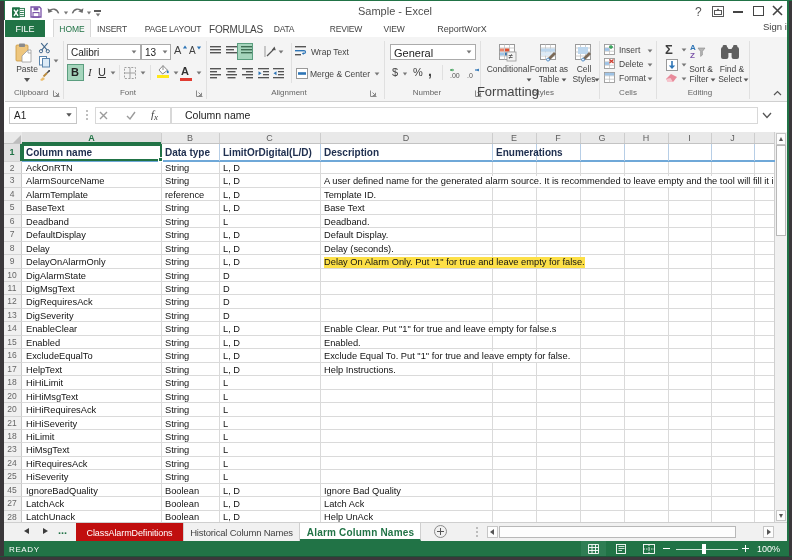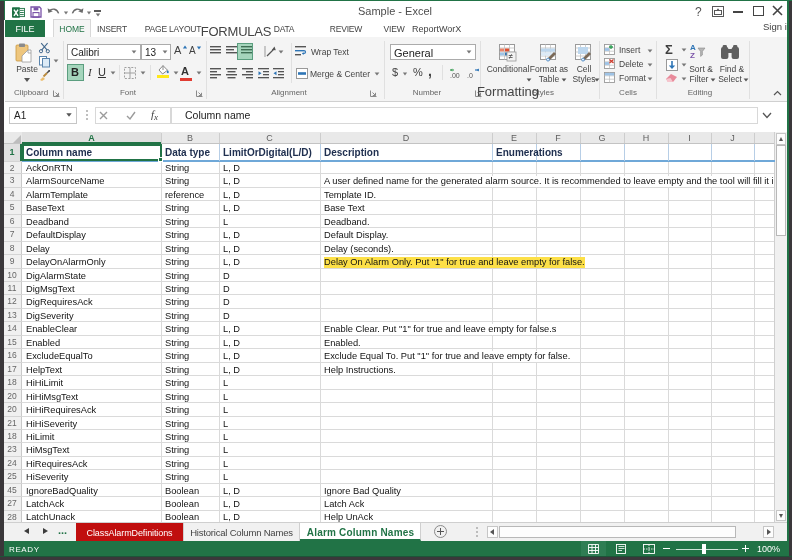--- a/index.html
+++ b/index.html
@@ -54,25 +54,25 @@
 <svg style="left:772px;top:5px" width="11" height="11" viewBox="0 0 11 11">
 <path d="M1 1 L10 10 M10 1 L1 10" stroke="#444" stroke-width="1.6"></path>
 </svg>
 <span class="t" style="left:763px;top:21px;font-size:9.5px;color:#3f3f3f">Sign in</span>
 <div style="left:5px;top:20px;width:40px;height:17px;background:#217346"></div>
 <span class="t" style="left:5px;top:24px;width:40px;text-align:center;font-size:9px;color:#fff">FILE</span>
 <div style="left:53px;top:19px;width:38px;height:18px;background:#f5f5f5;border:1px solid #d8d8d8;border-bottom:none"></div>
 <span class="t" style="left:53px;top:24px;width:38px;text-align:center;font-size:8.5px;color:#217346">HOME</span>
 <span class="t" style="left:62px;top:24px;width:100px;text-align:center;font-size:8.5px;color:#444;letter-spacing:-0.2px">INSERT</span>
 <span class="t" style="left:123px;top:24px;width:100px;text-align:center;font-size:8.5px;color:#444;letter-spacing:-0.2px">PAGE LAYOUT</span>
-<span class="t" style="left:186px;top:24px;width:100px;text-align:center;font-size:13px;color:#444;letter-spacing:-0.2px">FORMULAS</span>
+<span class="t" style="left:186px;top:24px;width:100px;text-align:center;font-size:10px;color:#444;letter-spacing:-0.2px">FORMULAS</span>
 <span class="t" style="left:234px;top:24px;width:100px;text-align:center;font-size:8.5px;color:#444;letter-spacing:-0.2px">DATA</span>
 <span class="t" style="left:296px;top:24px;width:100px;text-align:center;font-size:8.5px;color:#444;letter-spacing:-0.2px">REVIEW</span>
 <span class="t" style="left:344px;top:24px;width:100px;text-align:center;font-size:8.5px;color:#444;letter-spacing:-0.2px">VIEW</span>
-<span class="t" style="left:412px;top:24px;width:100px;font-size:9px;color:#444">ReportWorX</span>
+<span class="t" style="left:412px;top:24px;width:100px;text-align:center;font-size:9px;color:#444">ReportWorX</span>
 <div style="left:5px;top:37px;width:782px;height:65px;background:#f4f4f4;border-bottom:1px solid #d0d0d0"></div>
 <div class="vsep" style="left:63px;top:41px;height:58px"></div>
 <div class="vsep" style="left:206px;top:41px;height:58px"></div>
 <div class="vsep" style="left:384px;top:41px;height:58px"></div>
 <div class="vsep" style="left:480px;top:41px;height:58px"></div>
 <div class="vsep" style="left:599px;top:41px;height:58px"></div>
 <div class="vsep" style="left:656px;top:41px;height:58px"></div>
 <div class="vsep" style="left:749px;top:41px;height:58px"></div>
 <span class="t glab" style="left:-9px;top:88px;width:80px;text-align:center">Clipboard</span>
 <span class="t glab" style="left:88px;top:88px;width:80px;text-align:center">Font</span>

